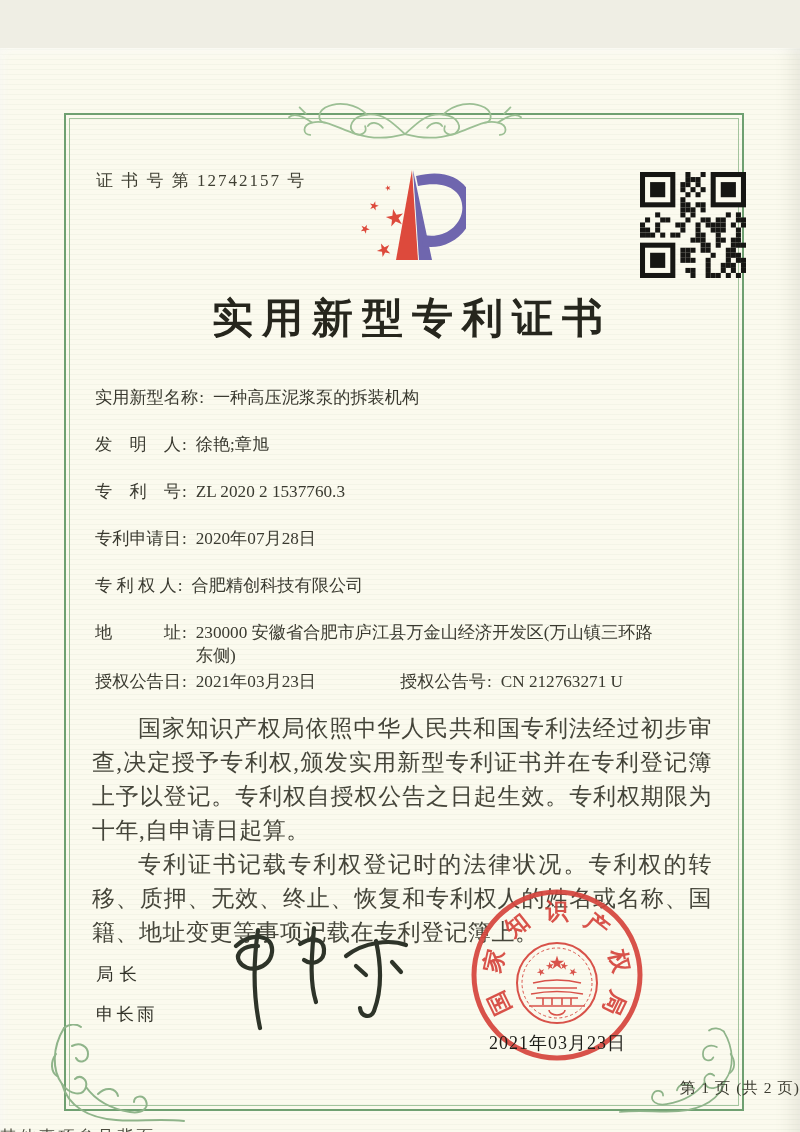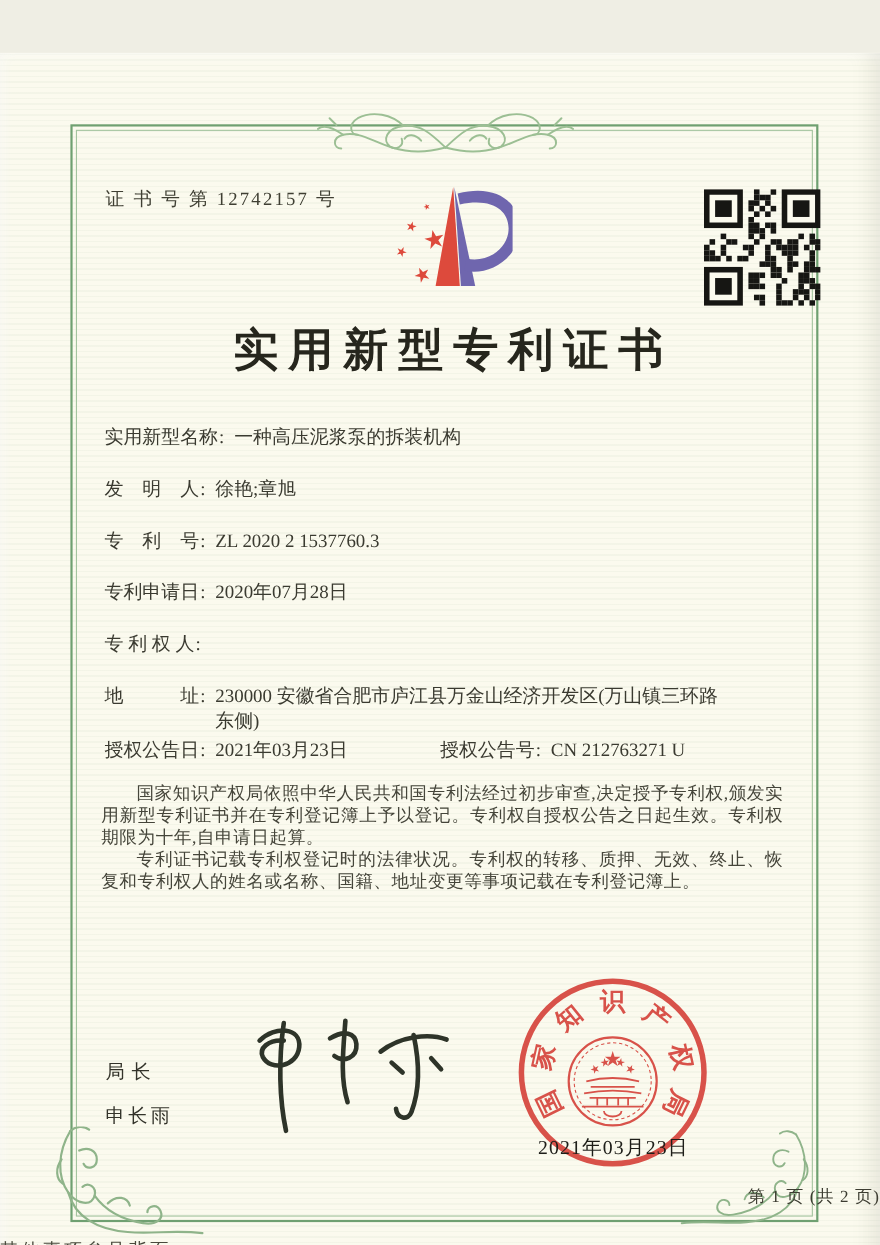--- a/index.html
+++ b/index.html
@@ -28,21 +28,21 @@
     font-size:41px;font-weight:600;letter-spacing:9px;color:#26261d;padding-left:12px;
   }
   .fields{position:absolute;left:95px;top:338px;width:572px;font-size:17.2px;}
   .frow{display:flex;margin-bottom:24px;line-height:23px;}
   .frow.addr{margin-bottom:3px;}
   .f-label{white-space:pre;}
   .f-colon{margin:0 9px 0 1px;}
   .f-val{flex:1;}
   .grant-group1{display:flex;width:305px;}
   .grant-group2{display:flex;flex:1;font-family:Liberation Serif, serif;}
-  .paras{position:absolute;left:92px;top:664px;width:620px;font-size:16px;line-height:20px;
+  .paras{position:absolute;left:92px;top:664px;width:620px;font-size:23px;line-height:34px;
     color:#45453a;letter-spacing:0.5px;text-align:justify;}
   .paras p{margin:0;text-indent:2em;}
   .signer{position:absolute;left:96px;top:906px;font-size:17.5px;line-height:40px;color:#33332a;}
   .signer .s-title{letter-spacing:6px;}
   .signer .s-name{letter-spacing:3px;}
   .signature{position:absolute;left:200px;top:866px;width:220px;height:128px;z-index:3;}
   .seal{position:absolute;left:468px;top:838px;width:178px;height:178px;z-index:2;opacity:0.93;}
   .seal-date{position:absolute;left:489px;top:983px;font-size:18px;letter-spacing:1px;color:#1e1e19;z-index:4;}
   .page-num{position:absolute;left:0;top:1030px;width:100%;text-align:right;font-size:15.5px;letter-spacing:1px;color:#3c3c31;}
   .back-note{position:absolute;left:0;top:1078px;width:100%;font-size:16.5px;letter-spacing:3px;color:#4a4a3d;}
@@ -267,20 +267,21 @@
         <span class="f-val">ZL 2020 2 1537760.3</span>
     </div>
     <div class="frow">
       <span class="f-label">专利申请日</span>
         <span class="f-colon">:</span>
         <span class="f-val">2020年07月28日</span>
     </div>
     <div class="frow">
       <span class="f-label">专 利 权 人</span>
         <span class="f-colon">:</span>
+        <span class="f-val">合肥精创科技有限公司</span>
     </div>
     <div class="frow addr">
       <span class="f-label">地　　　址</span>
         <span class="f-colon">:</span>
         <span class="f-val">230000 安徽省合肥市庐江县万金山经济开发区(万山镇三环路东侧)</span>
     </div>
     <div class="frow">
       <span class="grant-group1">
         <span class="f-label">授权公告日</span>
           <span class="f-colon">:</span>

